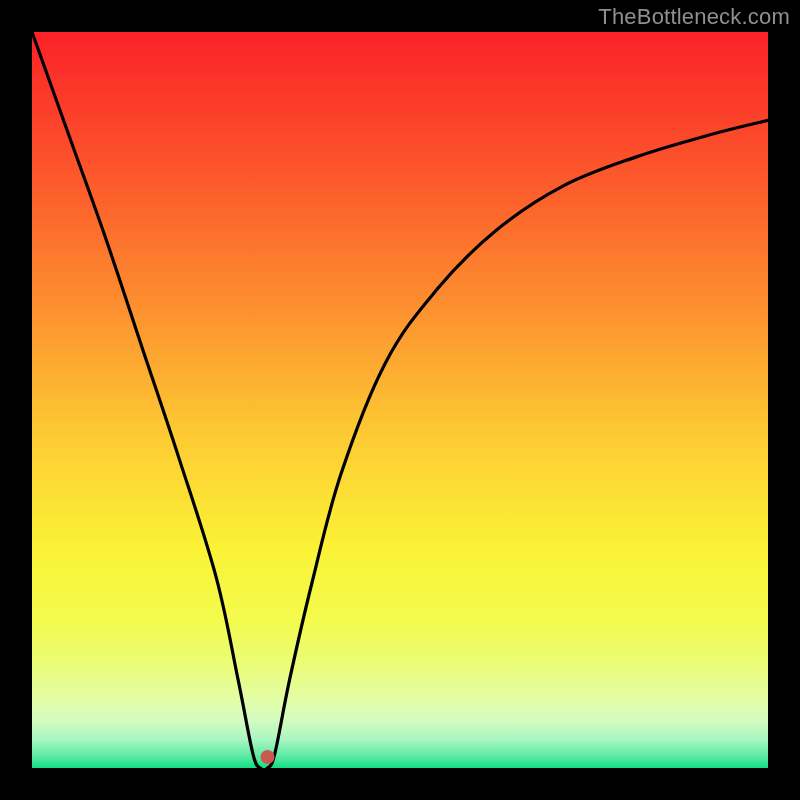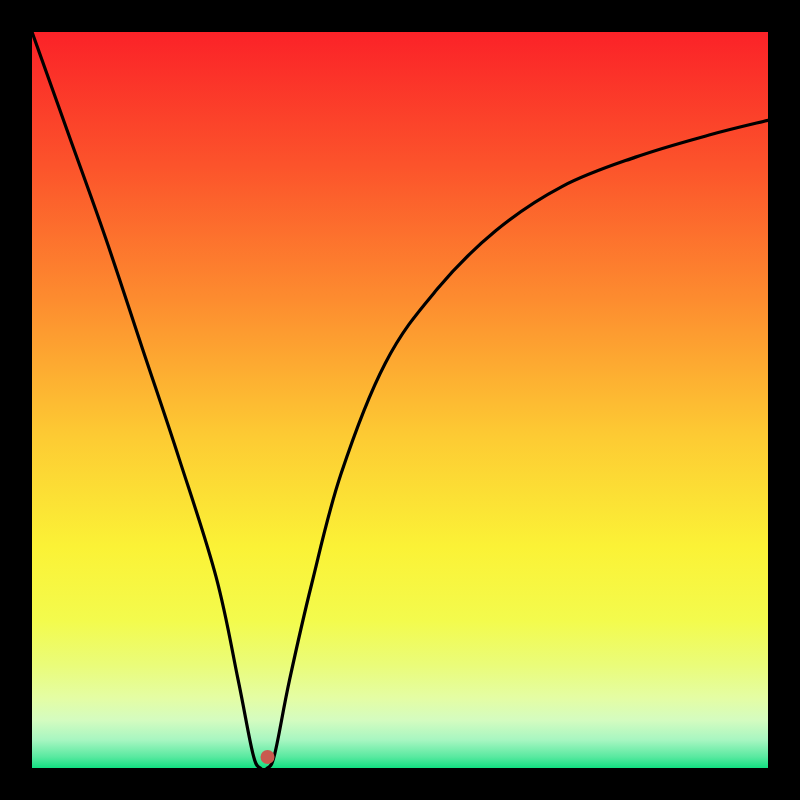--- a/index.html
+++ b/index.html
@@ -78,14 +78,15 @@
       <rect x="0" y="0" width="736" height="736" fill="url(#bg)"></rect>
     </svg>
 
     <svg class="curve" viewBox="0 0 736 736" preserveAspectRatio="none">
       <path id="curve-path" d="M 0.00 0.00 C 6.62 18.55, 23.55 65.95, 36.80 103.04 C 50.05 140.13, 60.35 167.66, 73.60 206.08 C 86.85 244.50, 97.15 276.74, 110.40 316.48 C 123.65 356.22, 133.95 385.81, 147.20 426.88 C 160.45 467.95, 173.40 504.90, 184.00 544.64 C 194.60 584.38, 199.46 615.88, 206.08 647.68 C 212.70 679.48, 216.83 705.38, 220.80 721.28 C 224.77 737.18, 225.51 733.35, 228.16 736.00 C 230.81 738.65, 232.87 738.65, 235.52 736.00 C 238.17 733.35, 238.91 737.18, 242.88 721.28 C 246.85 705.38, 250.98 678.15, 257.60 647.68 C 264.22 617.21, 270.41 589.09, 279.68 552.00 C 288.95 514.91, 295.87 481.34, 309.12 441.60 C 322.37 401.86, 336.06 364.32, 353.28 331.20 C 370.50 298.08, 384.93 281.45, 404.80 257.60 C 424.67 233.75, 441.16 217.27, 463.68 198.72 C 486.20 180.17, 504.75 167.81, 529.92 154.56 C 555.09 141.31, 577.02 134.39, 603.52 125.12 C 630.02 115.85, 653.27 109.66, 677.12 103.04 C 700.97 96.42, 725.40 90.97, 736.00 88.32" fill="none" stroke="#000" stroke-width="3.2" stroke-linejoin="round" stroke-linecap="round"></path>
       <circle id="min-marker" r="7" fill="#c95a4f" cx="235.52" cy="724.96"></circle>
     </svg>
 
   </div>
 
+  <div class="watermark">TheBottleneck.com</div>
 
 </div>
 
 </body></html>

